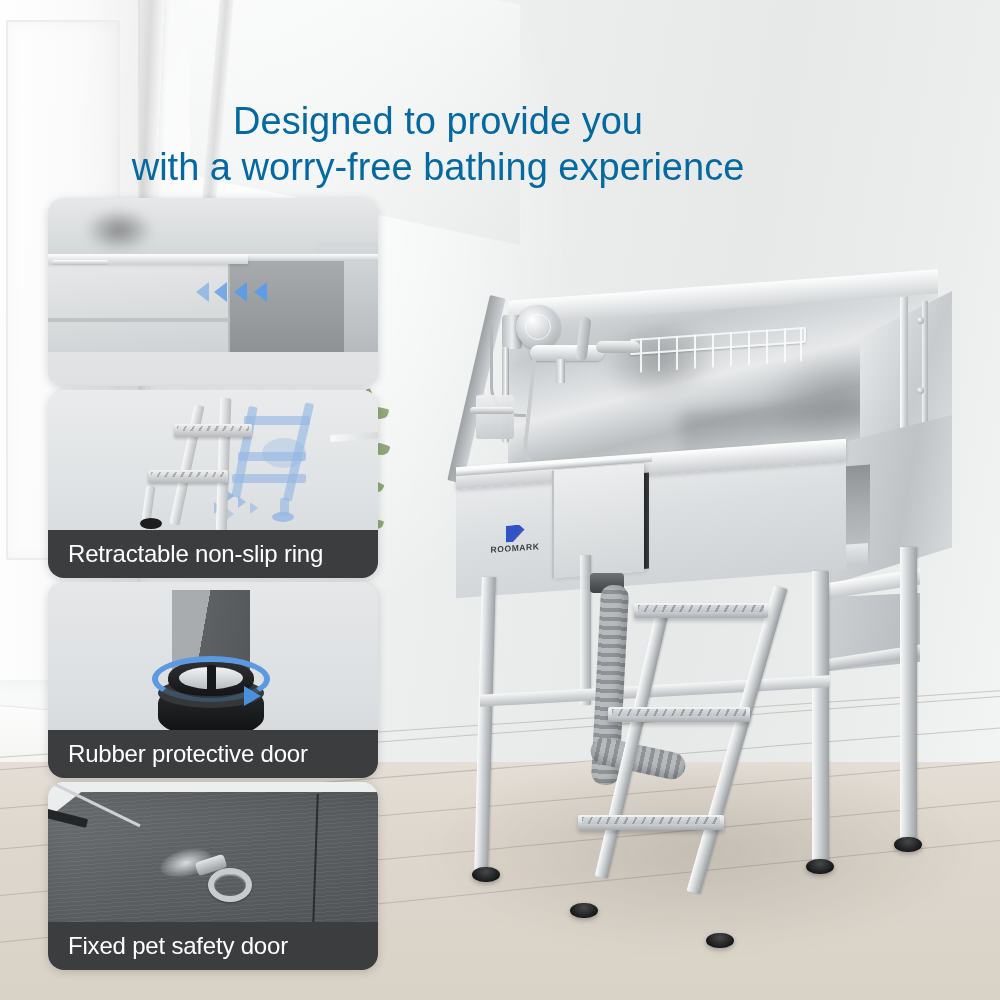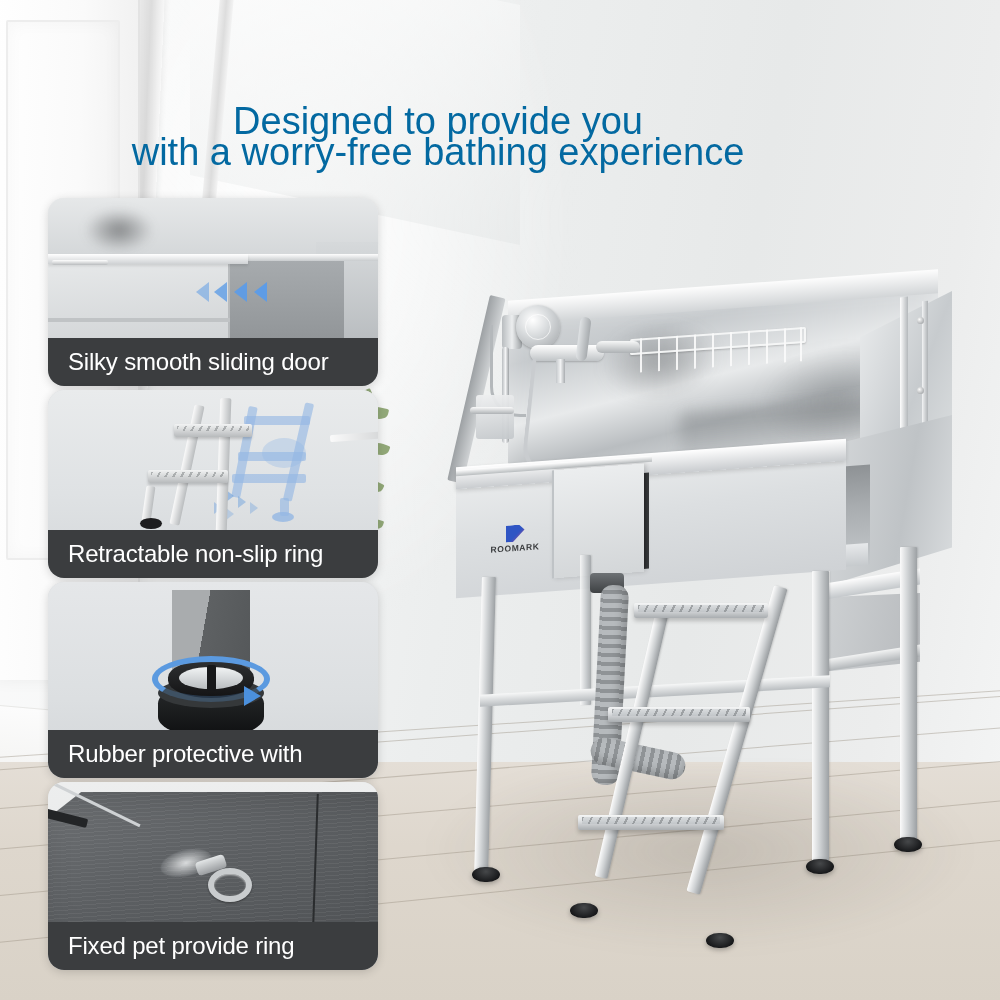--- a/index.html
+++ b/index.html
@@ -91,21 +91,21 @@
     font-size:53px; font-weight:bold; letter-spacing:-.5px;
     color:#121212;
     font-family:"Liberation Sans", sans-serif;
   }
   .subline {
     position:absolute; left:0; width:876px; text-align:center;
     font-size:38px; color:#0369a1; font-weight:400;
     font-family:"Liberation Sans", sans-serif;
   }
   .subline.l1 { top:100px; }
-  .subline.l2 { top:131px; }
+  .subline.l2 { top:146px; }
 
   
   .card {
     position:absolute; left:48px; width:330px;
     border-radius:16px; overflow:hidden;
     background:#d7dadd;
     box-shadow:0 2px 10px rgba(0,0,0,.16);
   }
   .card-art { position:absolute; inset:0; overflow:hidden; }
   .card-caption {
@@ -484,21 +484,20 @@
       <div class="c1-top-rail"></div>
       <div class="c1-door"></div>
       <div class="c1-rail2"></div>
       <div class="c1-ledge"></div>
       <div class="c1-handle"></div>
       <div class="c1-chev" style="left:148px;opacity:.55;"></div>
       <div class="c1-chev" style="left:166px;opacity:.8;"></div>
       <div class="c1-chev" style="left:186px;opacity:.95;"></div>
       <div class="c1-chev" style="left:206px;opacity:1;"></div>
     </div>
-    <div class="card-caption">Silky smooth sliding door</div>
   </div>
 
   <div class="card" id="card2">
     <div class="card-art">
       <div class="c2-bg"></div>
 
       <div class="c2-ghost" style="left:192px;top:16px;width:9px;height:92px;transform:rotate(11deg);"></div>
       <div class="c2-ghost" style="left:246px;top:12px;width:9px;height:100px;transform:rotate(13deg);"></div>
       <div class="c2-ghost" style="left:196px;top:26px;width:66px;height:9px;"></div>
       <div class="c2-ghost" style="left:190px;top:62px;width:68px;height:9px;"></div>
@@ -529,32 +528,32 @@
     <div class="card-art">
       <div class="c3-bg"></div>
       <div class="c3-leg"></div>
       <div class="c3-base"></div>
       <div class="c3-base2"></div>
       <div class="c3-cap"></div>
       <div class="c3-capshine"></div>
       <div class="c3-ring"></div>
       <div class="c3-arrow"></div>
     </div>
-    <div class="card-caption">Rubber protective with</div>
+    <div class="card-caption">Rubber protective door</div>
   </div>
 
   <div class="card" id="card4">
     <div class="card-art">
       <div class="c4-bg"></div>
       <div class="c4-deck">
         <div class="c4-grain"></div>
       </div>
       <div class="c4-seam"></div>
       <div class="c4-edge"></div>
       <div class="c4-bar"></div>
       <div class="c4-plate"></div>
       <div class="c4-shank"></div>
       <div class="c4-ring"></div>
     </div>
-    <div class="card-caption">Fixed pet provide ring</div>
+    <div class="card-caption">Fixed pet safety door</div>
   </div>
 
 </div>
 
 </body></html>

